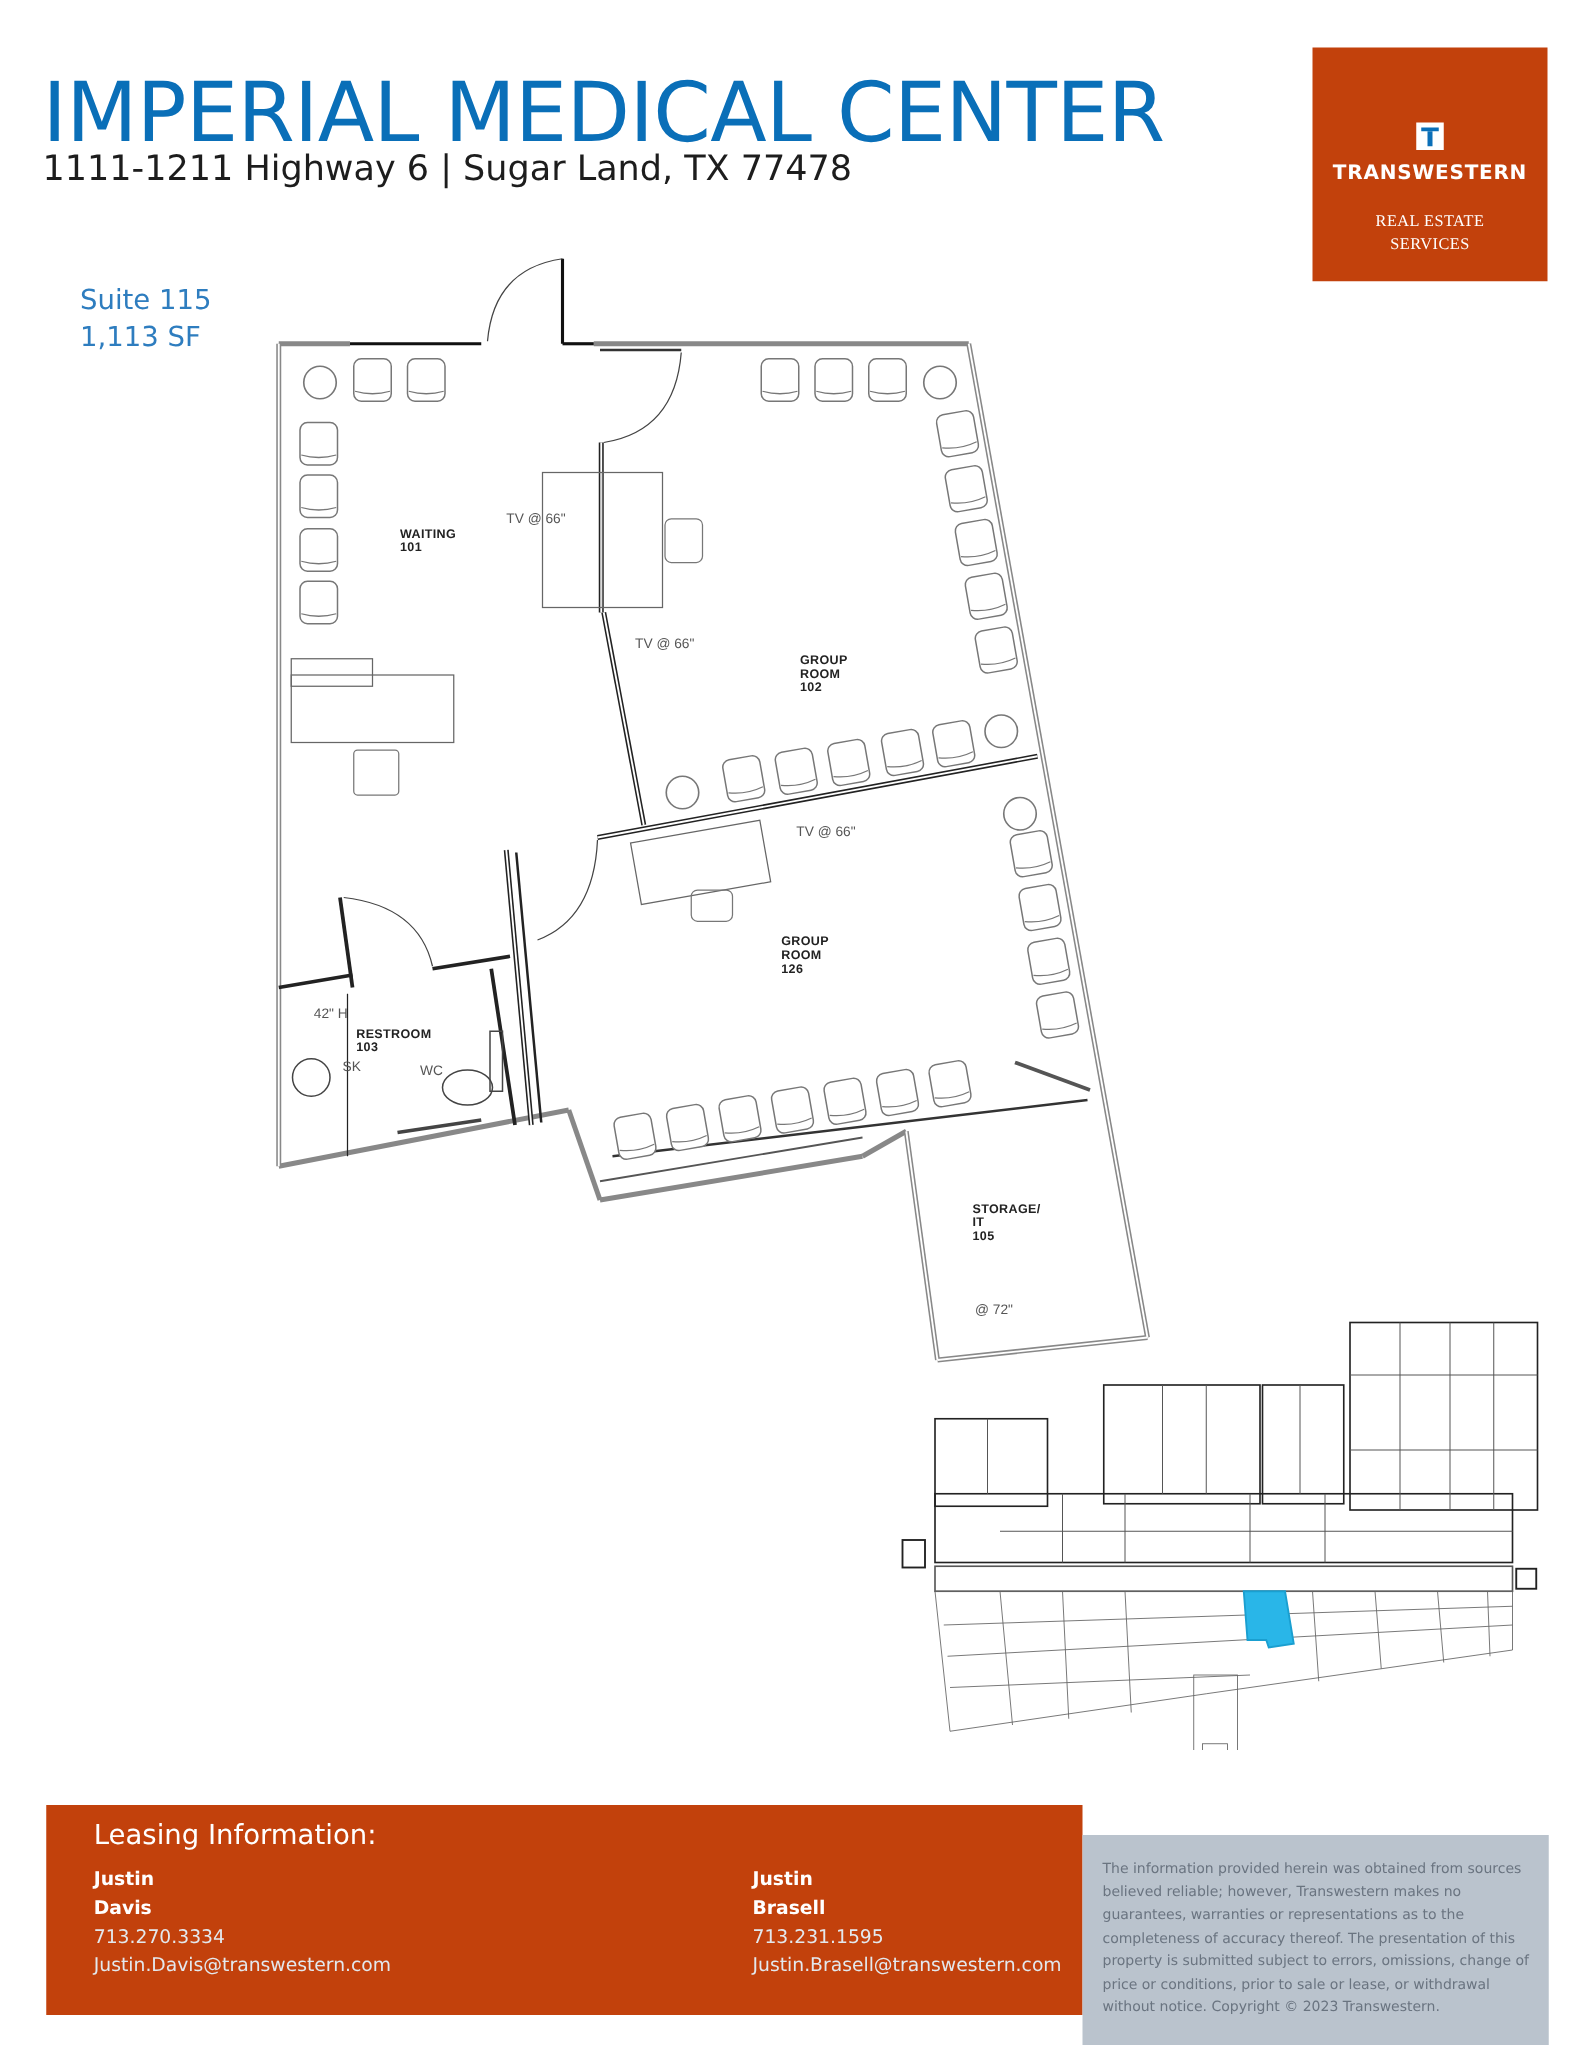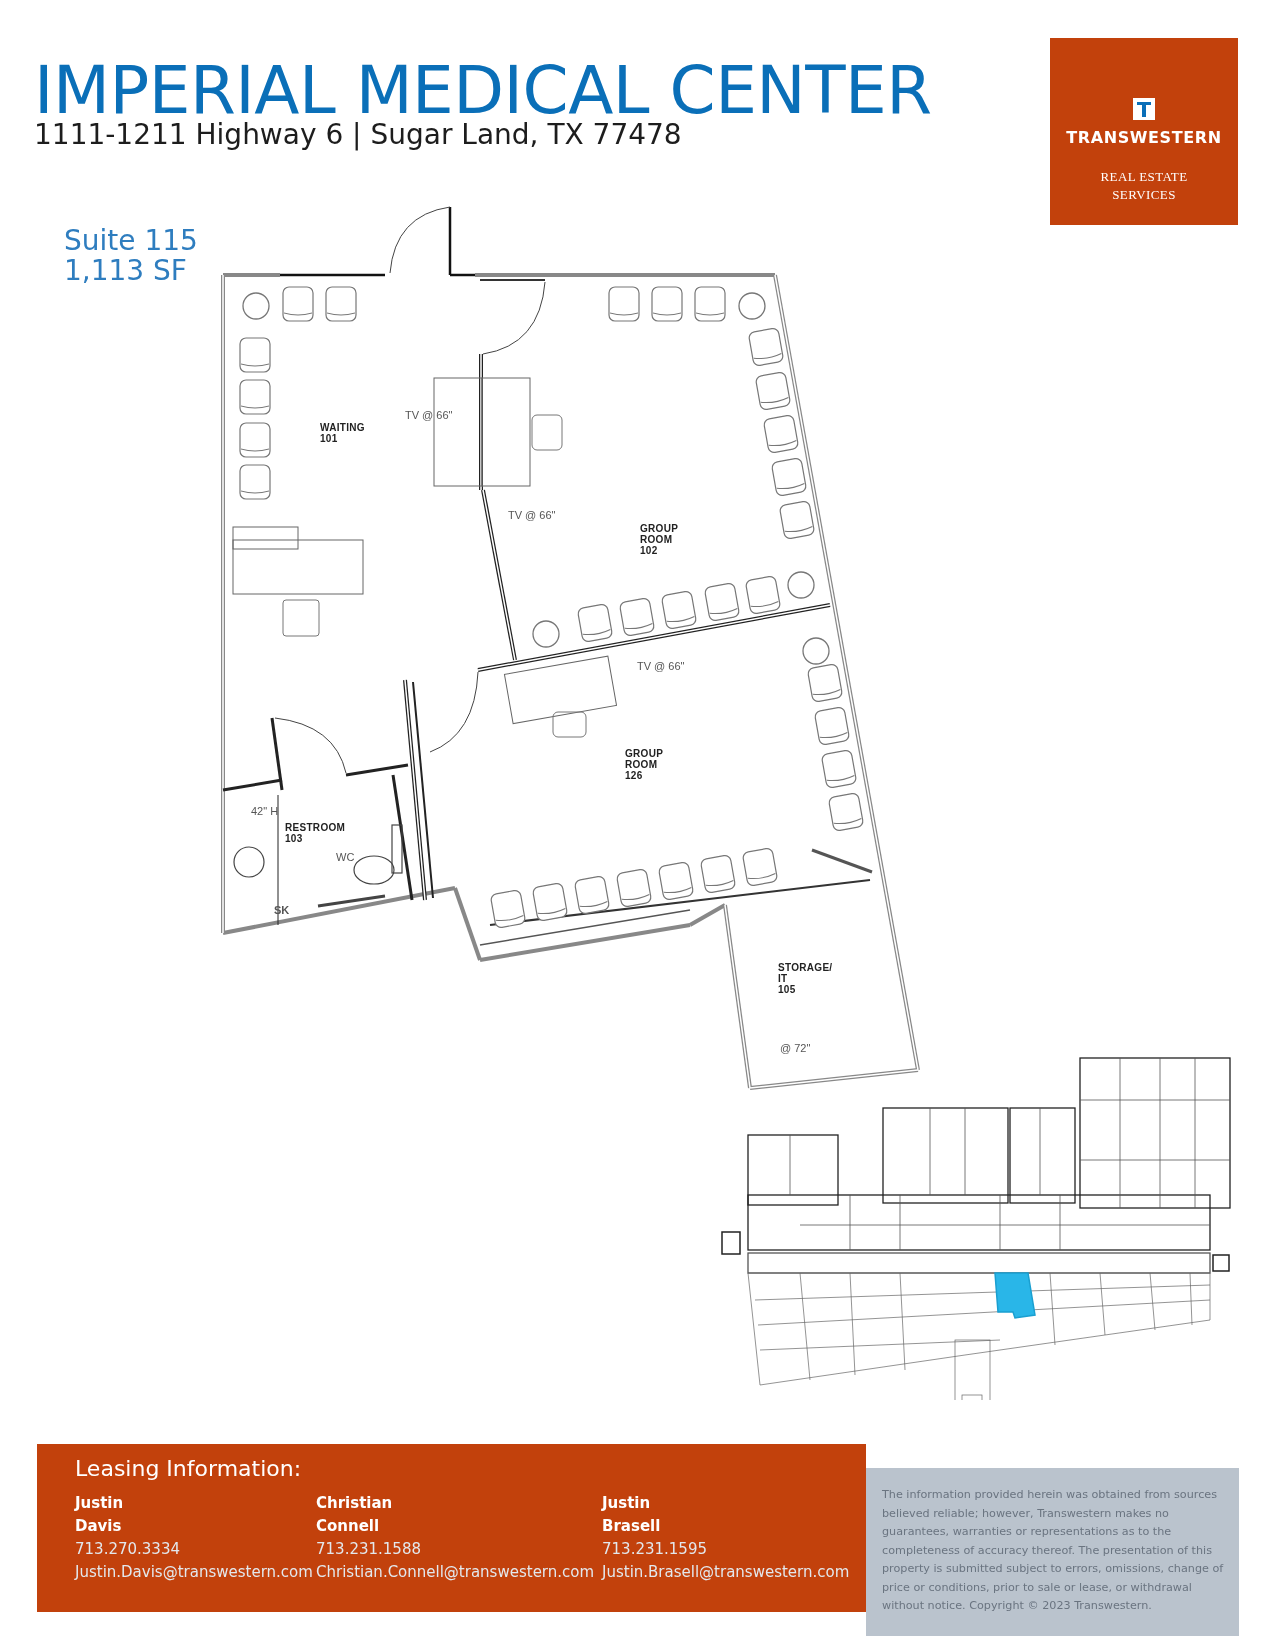--- a/index.html
+++ b/index.html
@@ -35,21 +35,21 @@
     position: absolute; left: 0; right: 0; top: 90px;
     font-family: "DejaVu Sans", sans-serif; font-size: 16px; font-weight: bold; letter-spacing: 0.6px;
   }
   .logo-sub {
     position: absolute; left: 0; right: 0; top: 130px;
     font-family: Liberation Serif, serif; font-size: 13px; line-height: 18px; letter-spacing: 0.4px;
   }
 
   .suite {
     position: absolute; left: 64px; top: 226px;
-    font-family: "DejaVu Sans", sans-serif; font-size: 28px; line-height: 30px;
+    font-family: "DejaVu Sans", sans-serif; font-size: 22px; line-height: 30px;
     color: #2e7dbf;
   }
 
   .floorplan { position: absolute; left: 0; top: 0; width: 1275px; height: 1400px; }
   .room-label {
     position: absolute; font-family: "Liberation Sans", sans-serif;
     font-weight: bold; font-size: 10px; line-height: 11px; color: #222; text-align: left;
     letter-spacing: 0.3px;
   }
   .note-label {
@@ -281,39 +281,33 @@
   </div>
   <div class="room-label" style="left:778px;top:962px;width:62px;">
     <div>STORAGE/ IT</div>
     <div>105</div>
   </div>
 
   <div class="note-label" style="left:405px;top:409px;">TV @ 66"</div>
   <div class="note-label" style="left:508px;top:509px;">TV @ 66"</div>
   <div class="note-label" style="left:637px;top:660px;">TV @ 66"</div>
   <div class="note-label" style="left:251px;top:805px;">42" H</div>
-  <div class="note-label" style="left:274px;top:904px;font-weight:bold;">SK</div>
+  <div class="note-label" style="left:274px;top:848px;">SK</div>
   <div class="note-label" style="left:336px;top:851px;">WC</div>
   <div class="note-label" style="left:780px;top:1042px;">@ 72"</div>
 </div>
 
 <div class="footer-left">
   <div class="leasing-title">Leasing Information:</div>
   <div class="agent" style="left:38px;">
     <span class="name">Justin</span>
     <span class="name">Davis</span>
     <span class="contact">713.270.3334</span>
     <span class="contact">Justin.Davis@transwestern.com</span>
   </div>
-  <div class="agent" style="left:279px;">
-    <span class="name">Christian</span>
-    <span class="name">Connell</span>
-    <span class="contact">713.231.1588</span>
-    <span class="contact">Christian.Connell@transwestern.com</span>
-  </div>
   <div class="agent" style="left:565px;">
     <span class="name">Justin</span>
     <span class="name">Brasell</span>
     <span class="contact">713.231.1595</span>
     <span class="contact">Justin.Brasell@transwestern.com</span>
   </div>
 </div>
 <div class="footer-right">
   <div class="disclaimer">The information provided herein was obtained from sources believed reliable; however, Transwestern makes no guarantees, warranties or representations as to the completeness of accuracy thereof. The presentation of this property is submitted subject to errors, omissions, change of price or conditions, prior to sale or lease, or withdrawal without notice. Copyright © 2023 Transwestern.</div>
 </div>

